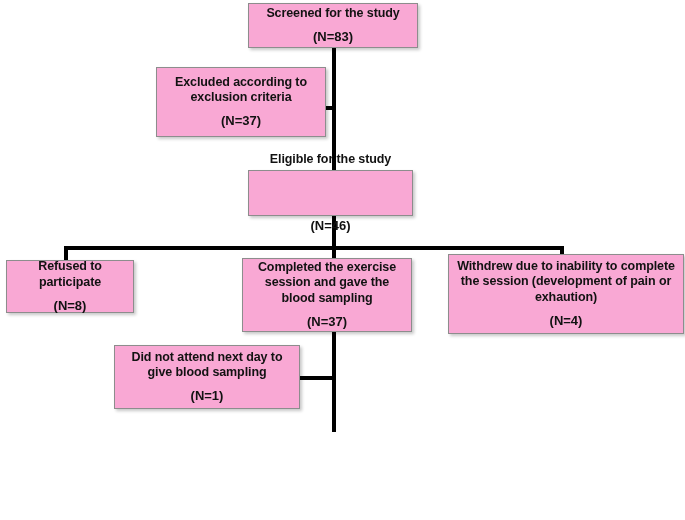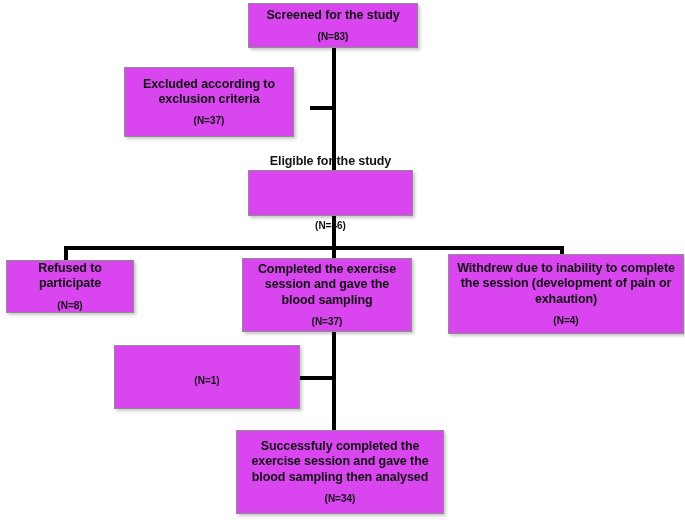--- a/index.html
+++ b/index.html
@@ -12,41 +12,41 @@
     position: relative;
     width: 685px;
     height: 520px;
     background: #ffffff;
     font-family: "Liberation Sans", "DejaVu Sans", sans-serif;
     overflow: hidden;
   }
   .node {
     position: absolute;
     box-sizing: border-box;
-    background: #d946ef;
+    background: #f9a8d4;
     border: 1px solid #8d8d8d;
     box-shadow: 2px 2px 3px rgba(0,0,0,0.22);
     display: flex;
     flex-direction: column;
     align-items: center;
     justify-content: center;
     text-align: center;
     z-index: 5;
   }
   .node .label {
     font-weight: bold;
     font-size: 12.5px;
     line-height: 1.22;
     color: #121212;
     padding: 0 5px;
     letter-spacing: -0.1px;
   }
   .node .count {
     font-weight: bold;
-    font-size: 10px;
+    font-size: 13px;
     line-height: 1.22;
     color: #121212;
     margin-top: 8px;
   }
 
   .conn {
     position: absolute;
     background: #000000;
     z-index: 1;
   }
@@ -74,21 +74,21 @@
 
   <div class="conn v" style="left:332px; top:332px; height:100px;"></div>
 
   <div class="conn h" style="left:300px; top:376px; width:36px;"></div>
 
   <div class="node" style="left:248px; top:3px; width:170px; height:45px;">
     <div class="label">Screened for the study</div>
     <div class="count">(N=83)</div>
   </div>
 
-  <div class="node" style="left:124px; top:67px; width:170px; height:70px;">
+  <div class="node" style="left:156px; top:67px; width:170px; height:70px;">
     <div class="label">Excluded according to exclusion criteria</div>
     <div class="count">(N=37)</div>
   </div>
 
   <div class="node" style="left:248px; top:170px; width:165px; height:46px;gap:43px;">
     <div class="label">Eligible for the study</div>
     <div class="count">(N=46)</div>
   </div>
 
   <div class="node" style="left:6px; top:260px; width:128px; height:53px;">
@@ -100,21 +100,18 @@
     <div class="label">Completed the exercise session and gave the blood sampling</div>
     <div class="count">(N=37)</div>
   </div>
 
   <div class="node" style="left:440px; top:254px; width:236px; height:80px;margin-left:8px;">
     <div class="label">Withdrew due to inability to complete the session (development of pain or exhaution)</div>
     <div class="count">(N=4)</div>
   </div>
 
   <div class="node" style="left:114px; top:345px; width:186px; height:64px;">
+    <div class="label">Did not attend next day to give blood sampling</div>
     <div class="count">(N=1)</div>
   </div>
 
-  <div class="node" style="left:236px; top:430px; width:208px; height:84px;">
-    <div class="label">Successfuly completed the exercise session and gave the blood sampling then analysed</div>
-    <div class="count">(N=34)</div>
-  </div>
 
 </div>
 
 </body></html>

